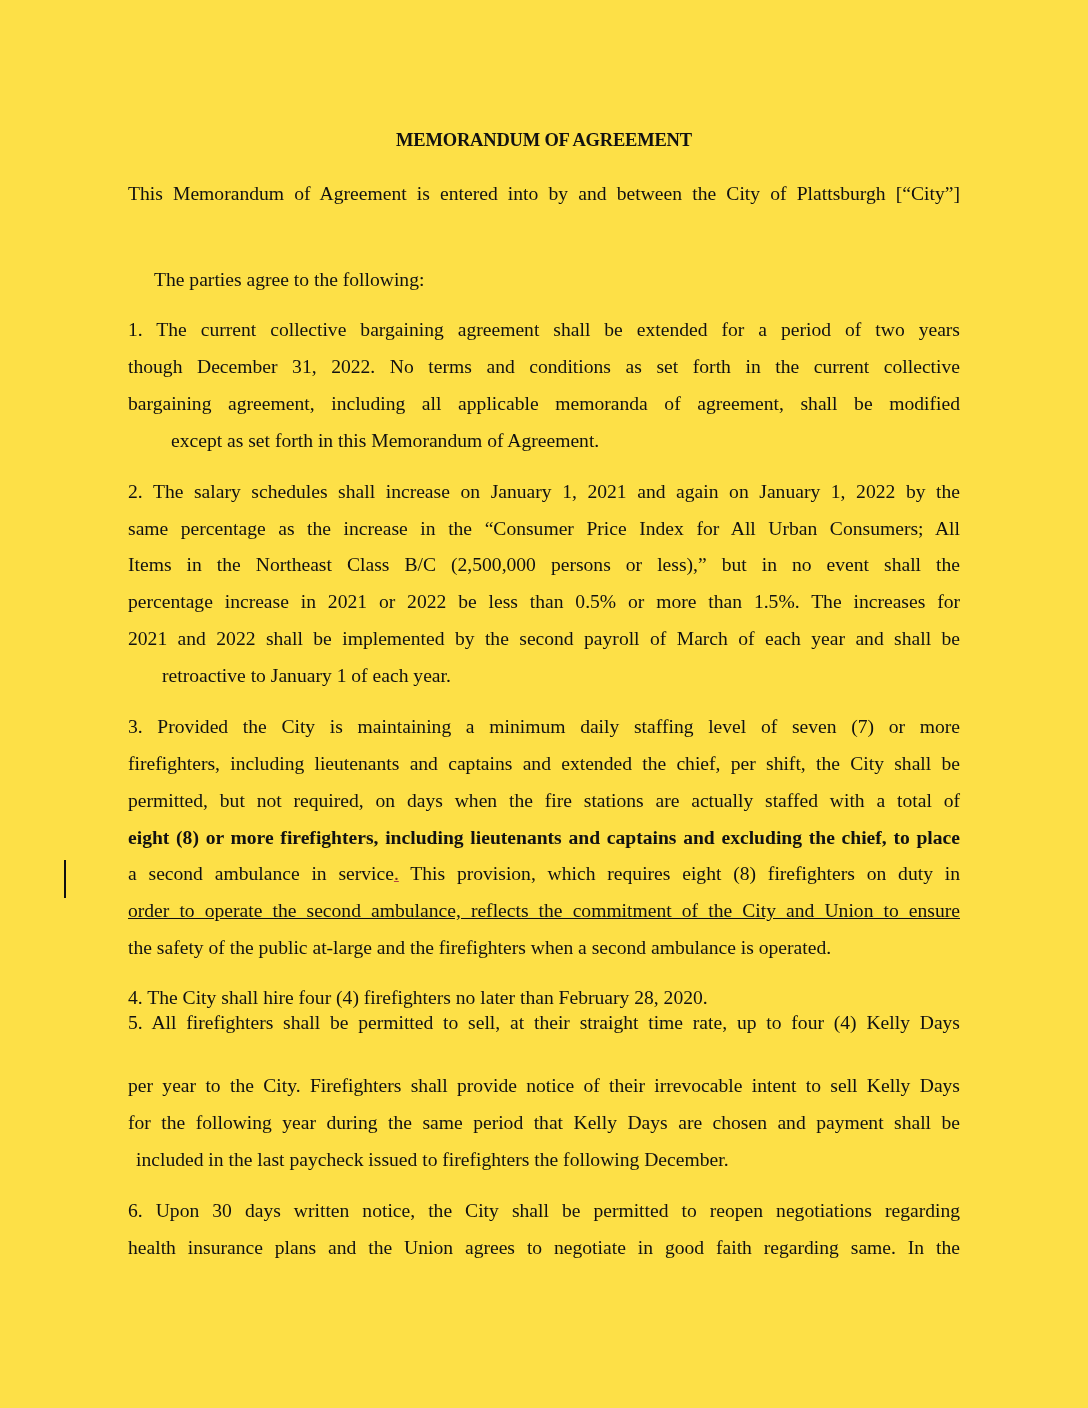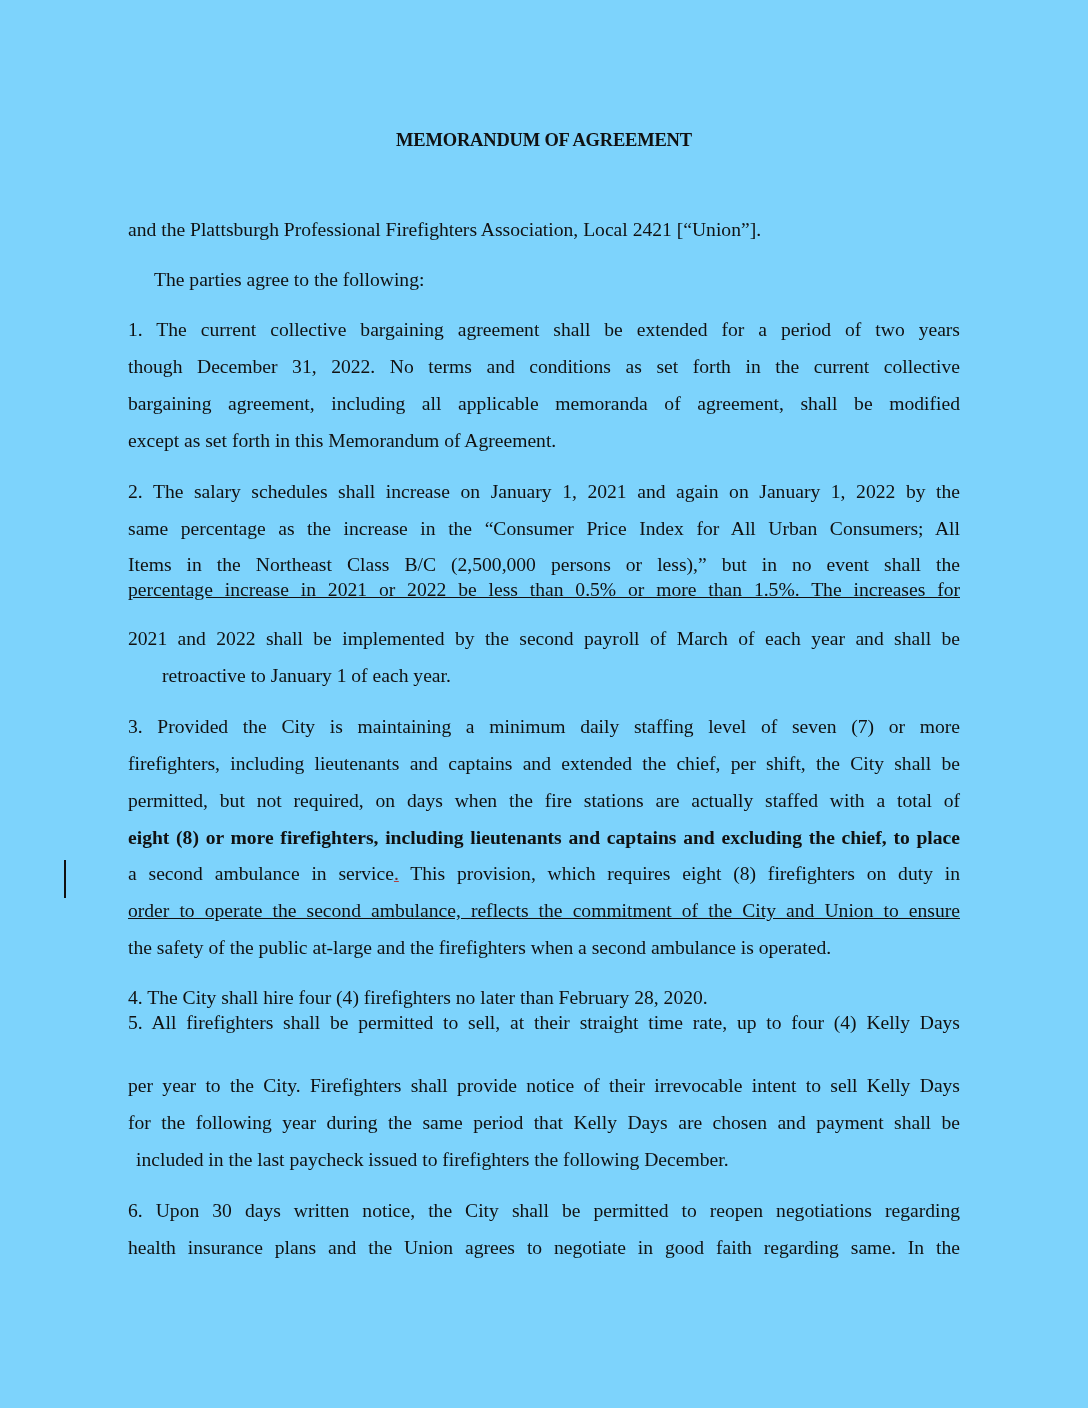--- a/index.html
+++ b/index.html
@@ -13,21 +13,21 @@
     position: relative;
     overflow: hidden;
     font-family: "Liberation Serif", "DejaVu Serif", serif;
     color: #111111;
   }
   .page {
     position: absolute;
     left: 0; top: 0;
     width: 1088px;
     height: 1408px;
-    background: #7dd3fc;
+    background: #fde047;
   }
   .title {
     position: absolute;
     left: 0;
     width: 1088px;
     top: 130px;
     text-align: center;
     font-weight: bold;
     font-size: 18.5px;
     letter-spacing: -0.2px;
@@ -59,36 +59,36 @@
     color: #6a2a2a;
   }
 </style>
 </head>
 <body>
 
 <div class="page">
 
   <div class="title">MEMORANDUM OF AGREEMENT</div>
 
-  <div class="line last" style="top:218px;">and the Plattsburgh Professional Firefighters Association, Local 2421 [“Union”].</div>
+  <div class="line" style="top:182px;">This Memorandum of Agreement is entered into by and between the City of Plattsburgh [“City”]</div>
 
   <div class="line last" style="top:268px;margin-left:26px;">The parties agree to the following:</div>
 
   <div>
     <div class="line" style="top:318px;">1. The current collective bargaining agreement shall be extended for a period of two years</div>
     <div class="line" style="top:355px;">though December 31, 2022. No terms and conditions as set forth in the current collective</div>
     <div class="line" style="top:392px;">bargaining agreement, including all applicable memoranda of agreement, shall be modified</div>
-    <div class="line last" style="top:429px;">except as set forth in this Memorandum of Agreement.</div>
+    <div class="line last" style="top:429px;margin-left:43px;">except as set forth in this Memorandum of Agreement.</div>
   </div>
 
   <div>
     <div class="line" style="top:480px;">2. The salary schedules shall increase on January 1, 2021 and again on January 1, 2022 by the</div>
     <div class="line" style="top:517px;">same percentage as the increase in the “Consumer Price Index for All Urban Consumers; All</div>
     <div class="line" style="top:553px;">Items in the Northeast Class B/C (2,500,000 persons or less),” but in no event shall the</div>
-    <div class="line" style="top:578px;text-decoration:underline;">percentage increase in 2021 or 2022 be less than 0.5% or more than 1.5%. The increases for</div>
+    <div class="line" style="top:590px;">percentage increase in 2021 or 2022 be less than 0.5% or more than 1.5%. The increases for</div>
     <div class="line" style="top:627px;">2021 and 2022 shall be implemented by the second payroll of March of each year and shall be</div>
     <div class="line last" style="top:664px;margin-left:34px;">retroactive to January 1 of each year.</div>
   </div>
 
   <div>
     <div class="line" style="top:715px;">3. Provided the City is maintaining a minimum daily staffing level of seven (7) or more</div>
     <div class="line" style="top:752px;">firefighters, including lieutenants and captains and extended the chief, per shift, the City shall be</div>
     <div class="line" style="top:789px;">permitted, but not required, on days when the fire stations are actually staffed with a total of</div>
     <div class="line" style="top:826px;font-weight:bold;">eight (8) or more firefighters, including lieutenants and captains and excluding the chief, to place</div>
     <div class="line" style="top:862px;"><span>a second ambulance in service</span><span class="ins-mark">.</span><span> This provision, which requires eight (8) firefighters on duty in</span></div>

